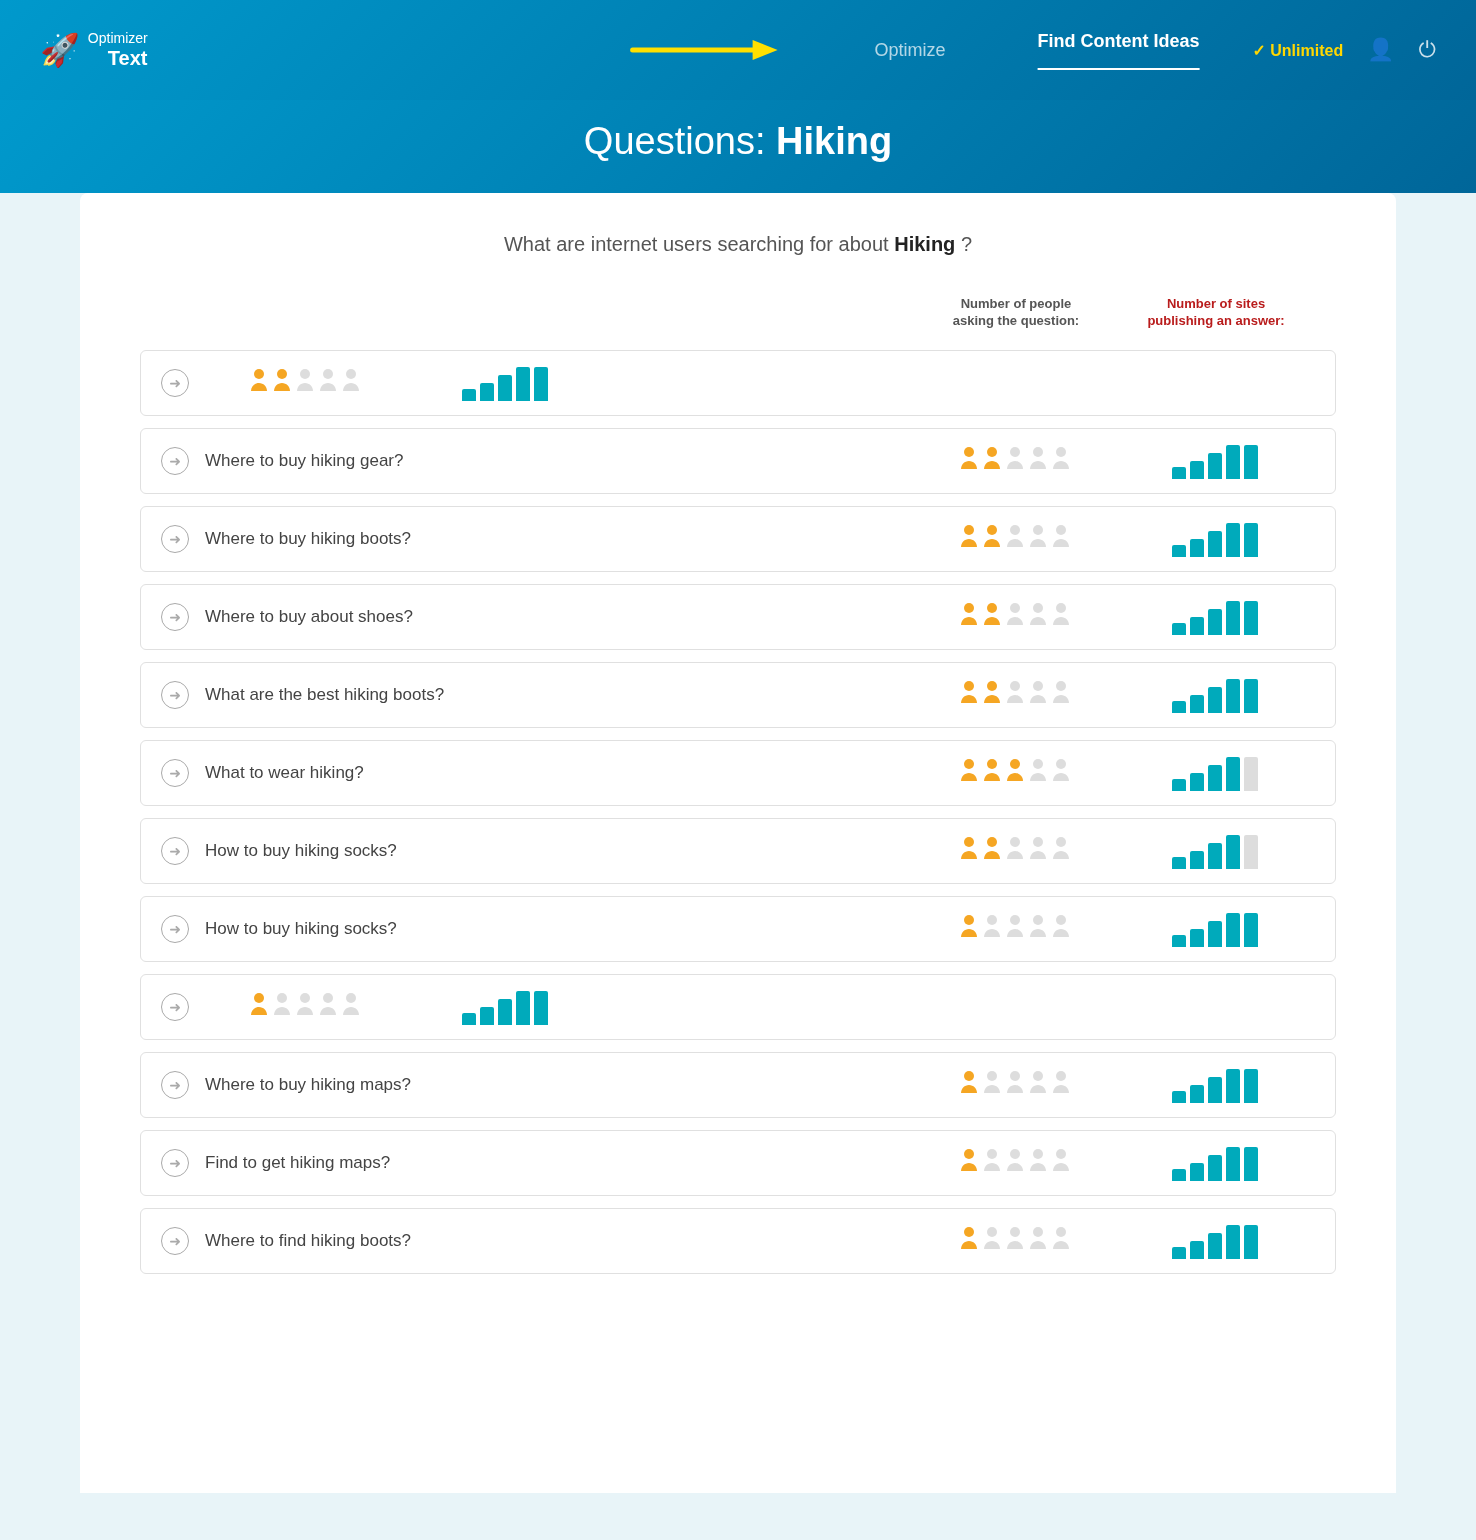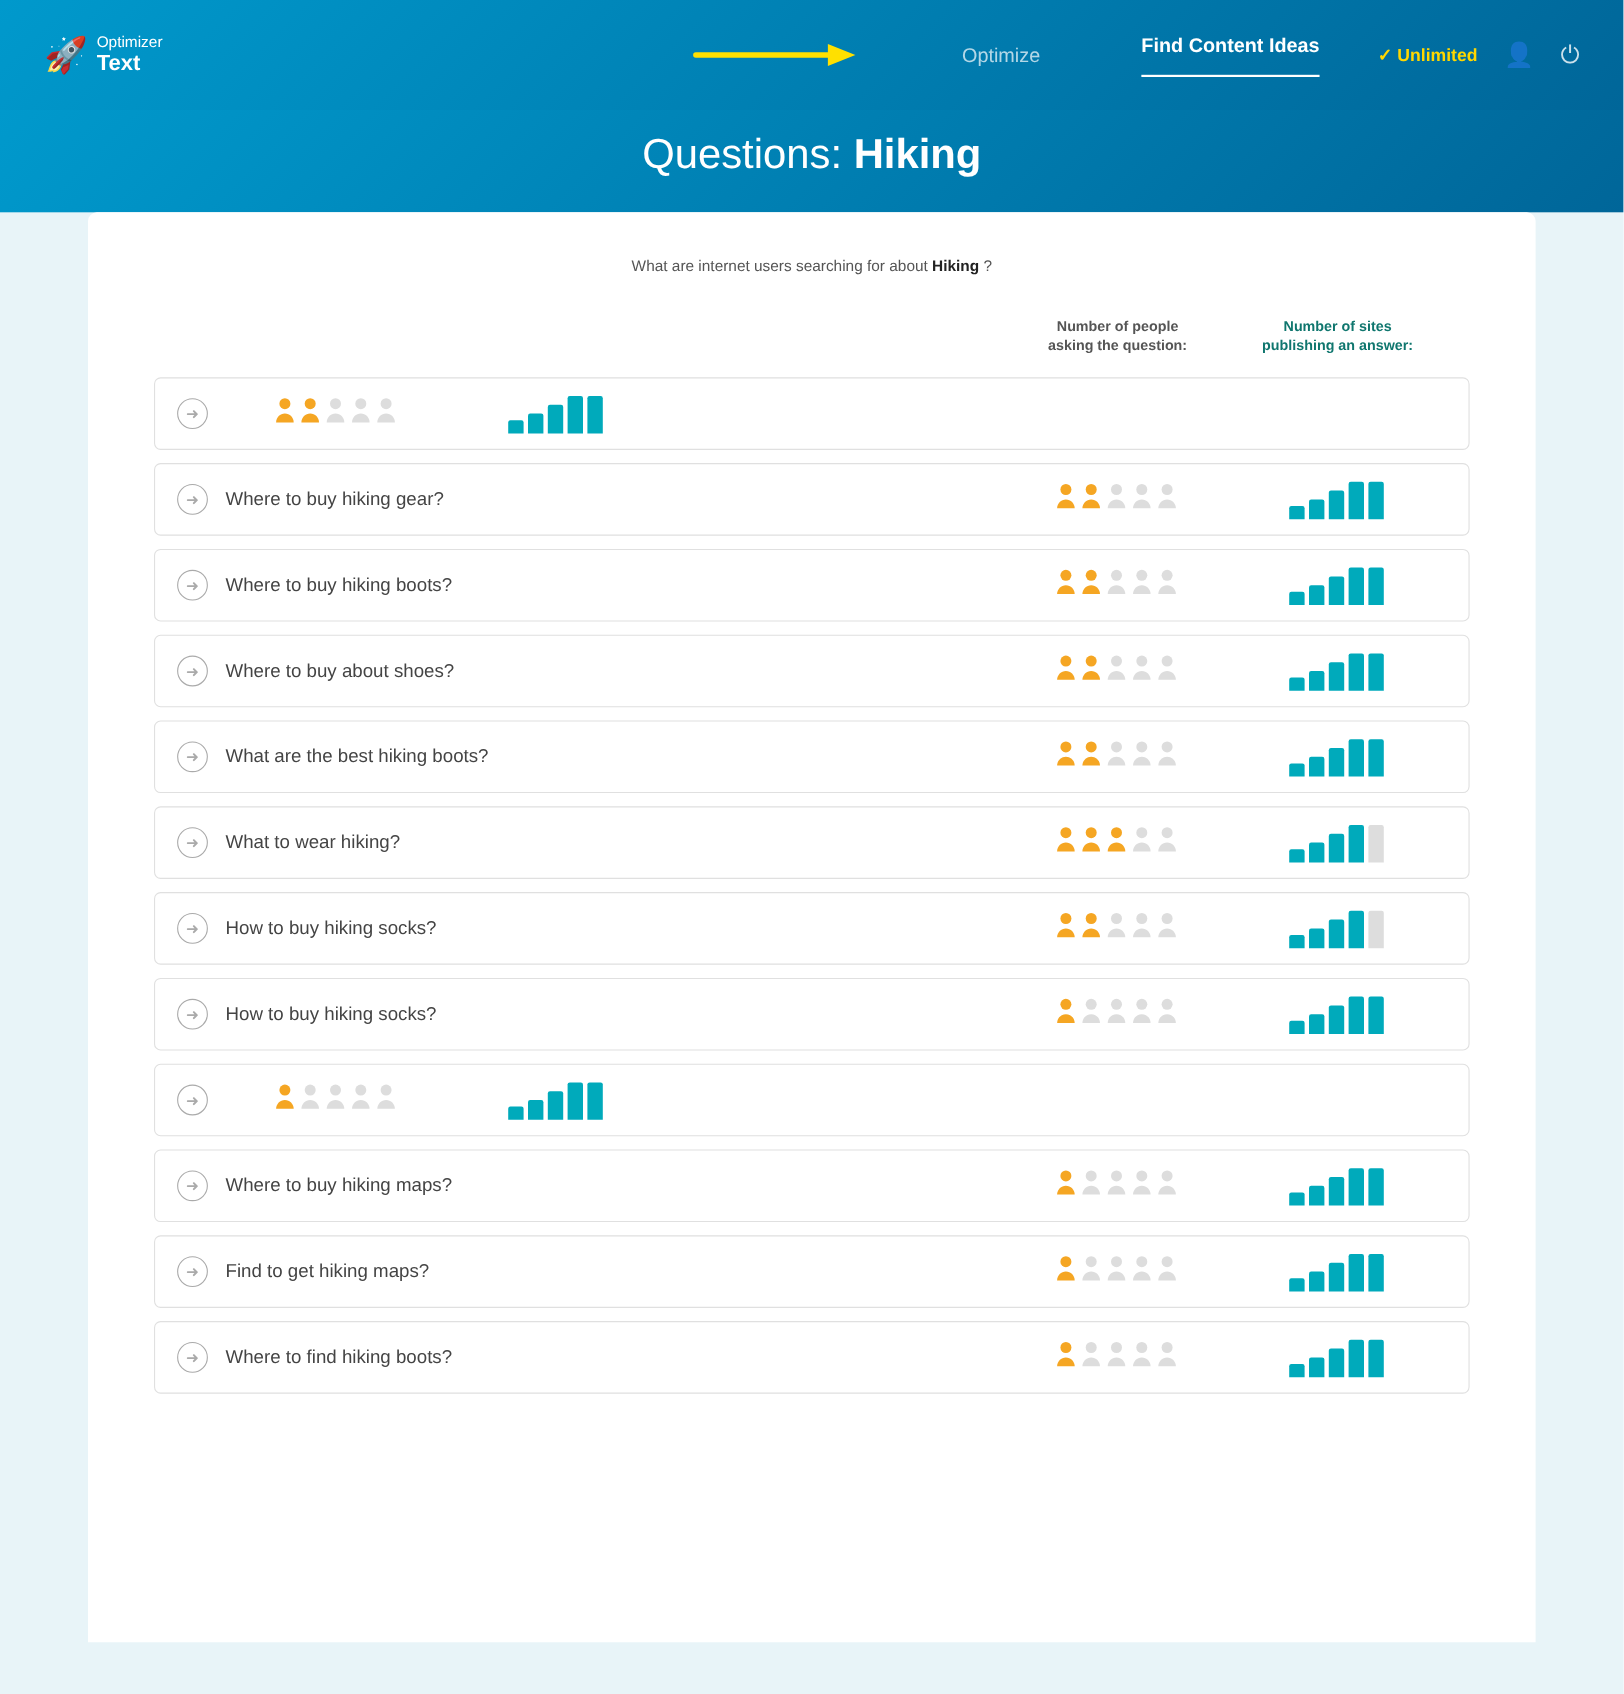--- a/index.html
+++ b/index.html
@@ -114,21 +114,21 @@
       margin: 0 80px;
       border-radius: 8px 8px 0 0;
       padding: 40px 60px;
       min-height: 1300px;
       position: relative;
       z-index: 1;
     }
 
     .subtitle {
       text-align: center;
-      font-size: 14px;
+      font-size: 20px;
       color: #555;
       margin-bottom: 40px;
     }
 
     .subtitle strong {
       font-weight: 800;
       color: #222;
     }
 
     
@@ -150,21 +150,21 @@
       font-weight: 700;
       color: #555;
       line-height: 1.3;
     }
 
     .col-sites {
       width: 200px;
       text-align: center;
       font-size: 13px;
       font-weight: 700;
-      color: #0f766e;
+      color: #b91c1c;
       line-height: 1.3;
     }
 
     
     .question-row {
       display: flex;
       align-items: center;
       border: 1px solid #e0e0e0;
       border-radius: 6px;
       padding: 14px 20px;
@@ -240,21 +240,21 @@
   </style>
 </head>
 <body>
 
 <div class="header">
 
   <div class="logo-area">
     <div class="logo-icon">🚀</div>
     <div class="logo-text">
       <span>Optimizer</span>
-      <span style="font-size:20px;font-weight:800;">Text</span>
+      <span style="font-size:20px;font-weight:800;margin-left:20px;">Text</span>
     </div>
   </div>
 
   <div class="nav-area">
 
     <svg class="yellow-arrow" viewBox="0 0 160 40" fill="none" xmlns="http://www.w3.org/2000/svg">
       <path d="M10 20 L130 20" stroke="#FFE000" stroke-width="5" stroke-linecap="round"></path>
       <polygon points="130,10 155,20 130,30" fill="#FFE000"></polygon>
     </svg>
     <a class="nav-link">Optimize</a>

